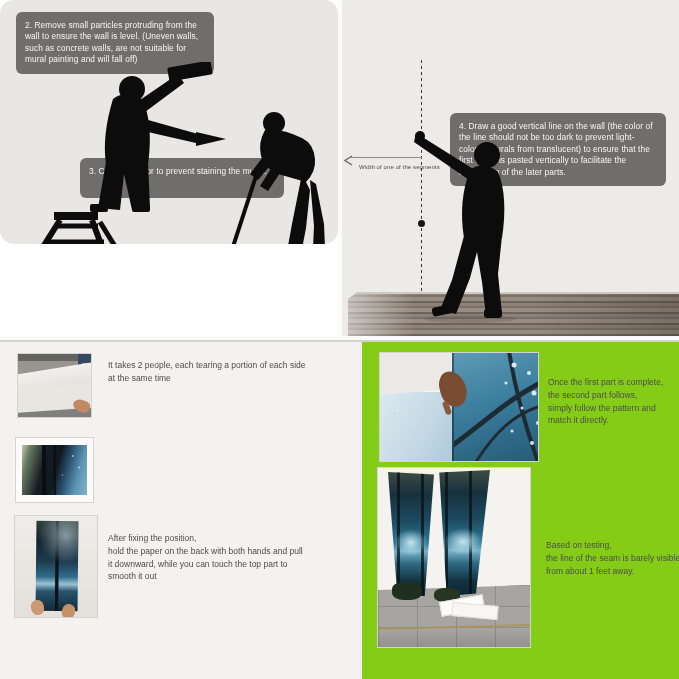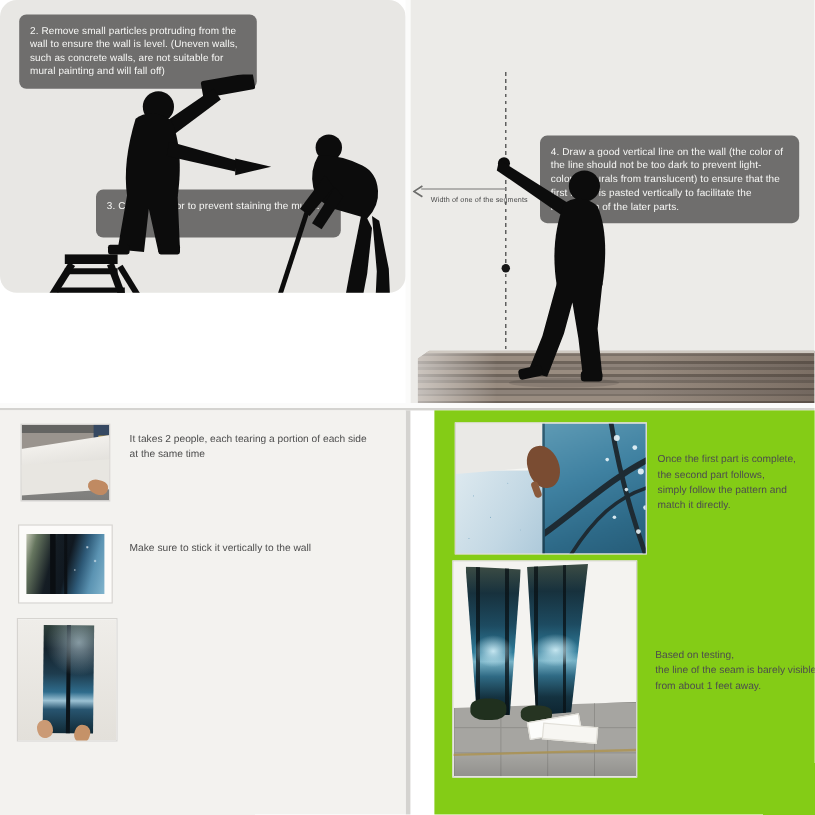--- a/index.html
+++ b/index.html
@@ -1,21 +1,21 @@
 <!DOCTYPE html>
 <html><head>
 <meta charset="utf-8">
 <style>
   html,body{margin:0;padding:0;background:#ffffff;}
   #canvas{position:relative;width:679px;height:679px;overflow:hidden;
           font-family:"Liberation Sans",sans-serif;background:#ffffff;}
   .panel{position:absolute;overflow:hidden;}
   #panel-top-left{left:0;top:0;width:338px;height:244px;background:#e8e7e4;border-radius:14px;}
   #panel-top-right{left:342px;top:0;width:337px;height:336px;background:#ecebe8;}
-  #panel-bottom-left{left:0;top:342px;width:338px;height:337px;background:#f3f2ef;}
+  #panel-bottom-left{left:0;top:342px;width:338px;height:337px;background:#f3f2ef;padding-left:35px;}
   #panel-bottom-right{left:342px;top:342px;width:337px;height:337px;background:#84cc16;margin-left:20px;}
   .divider{position:absolute;}
   #divider-vertical-top{left:338px;top:0;width:4px;height:336px;background:#fbfbfa;}
   #divider-horizontal{left:0;top:336px;width:679px;height:4px;background:#fbfbfa;border-bottom:2px solid #d4d3d0;}
   #divider-vertical-bottom{left:338px;top:342px;width:4px;height:337px;background:#d4d3d0;}
 
   .callout{position:absolute;background:#6f6e6d;color:#f7f7f5;border-radius:6px;
            padding:8px 9px;font-size:8.3px;line-height:1.38;letter-spacing:.1px;}
   .note{position:absolute;color:#4d4d4d;font-size:8.5px;line-height:1.5;white-space:pre-line;}
   .silhouette{position:absolute;}
@@ -205,28 +205,31 @@
       <div class="sheet1"></div>
       <div class="sheet2"></div>
       <div class="hand"></div>
     </div>
     <div class="note" style="left:108px;top:17px;width:226px;">It takes 2 people, each tearing a portion of each side
 at the same time</div>
 
     <div id="photo-forest-sample" class="photo" style="left:15px;top:95px;width:79px;height:66px;">
       <div class="inner"></div>
     </div>
-    <div class="note" style="left:108px;top:108px;width:226px;">Make sure to stick it vertically to the wall</div>
 
     <div id="photo-hold" class="photo" style="left:14px;top:173px;width:84px;height:103px;">
       <div class="bg"></div>
       <div class="strip"></div>
       <div class="hand-l"></div>
       <div class="hand-r"></div>
     </div>
+    <div class="note" style="left:108px;top:190px;width:228px;">After fixing the position,
+hold the paper on the back with both hands and pull
+it downward, while you can touch the top part to
+smooth it out</div>
   </div>
 
   <div id="panel-bottom-right" class="panel">
 
     <div id="photo-match" class="photo" style="left:17px;top:10px;width:160px;height:110px;">
       <div class="wall"></div>
       <div class="panel-left"></div>
       <div class="panel-right">
         <svg viewBox="0 0 88 110" xmlns="http://www.w3.org/2000/svg" style="width:100%;height:100%;display:block;">
           <path d="M-5,95 C30,70 55,45 90,28" fill="none" stroke="#1e2b33" stroke-width="5"></path>

